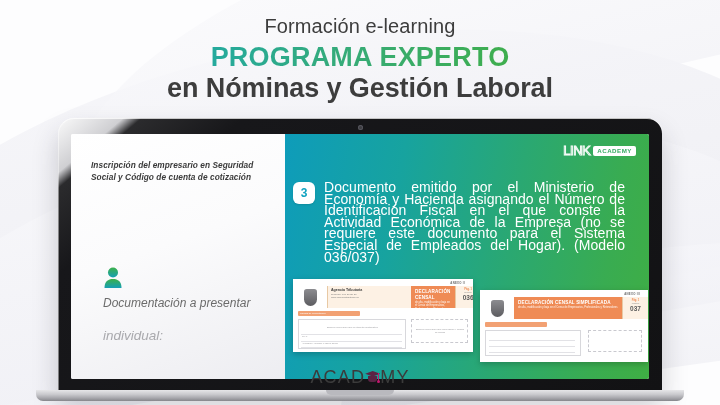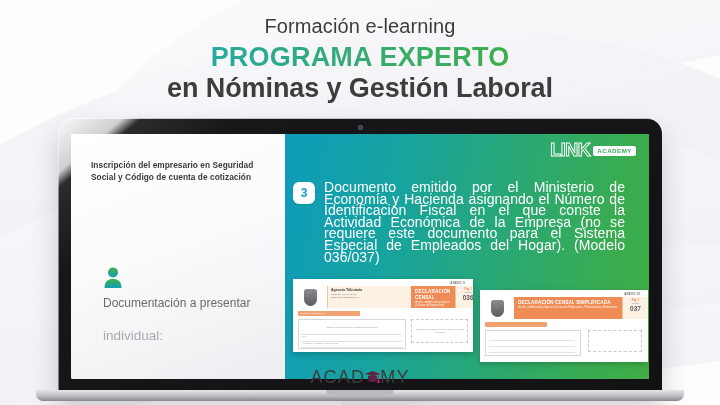--- a/index.html
+++ b/index.html
@@ -89,20 +89,21 @@
     position:absolute; left:50%; top:272px; margin-left:-34px;
     width:68px; height:5px; background:#b9b9be; border-radius:0 0 5px 5px;
   }
 
   
   .left-panel {
     width:214px; flex:0 0 214px; height:100%;
     background:linear-gradient(160deg,#ffffff 0%,#fbfbfc 45%,#ededf1 100%);
     padding:26px 20px 4px 20px;
     position:relative;
+    font-style:italic;
   }
   .left-title {
     font-size:8.3px; font-weight:bold; color:#3b3b3b;
     line-height:11.5px; letter-spacing:.05px;
   }
   .person-icon { position:absolute; left:32px; top:133px; }
   .left-sub {
     position:absolute; left:32px; top:163px;
     font-size:12px; color:#6b6b6b; line-height:12px;
   }
@@ -119,21 +120,21 @@
   .right-panel {
     flex:1 1 auto; height:100%; position:relative;
     background:linear-gradient(100deg,#0e9cba 0%,#17a39f 30%,#2aa872 60%,#39ac51 85%,#3fae44 100%);
     overflow:hidden;
   }
   .link-logo {
     position:absolute; right:13px; top:10px;
     display:flex; align-items:center; gap:3px;
   }
   .link-word {
-    font-size:18px; font-weight:bold; color:transparent;
+    font-size:13px; font-weight:normal; color:transparent;
     -webkit-text-stroke:1px rgba(255,255,255,.95);
     letter-spacing:-.5px; line-height:13px;
   }
   .academy-badge {
     background:#fff; border-radius:2px; padding:1.5px 4px;
     font-size:6.2px; font-weight:bold; letter-spacing:.5px;
     color:#36ab63; line-height:7px;
   }
 
   .step-row { position:absolute; left:8px; top:48px; width:332px; display:flex; gap:9px; }

